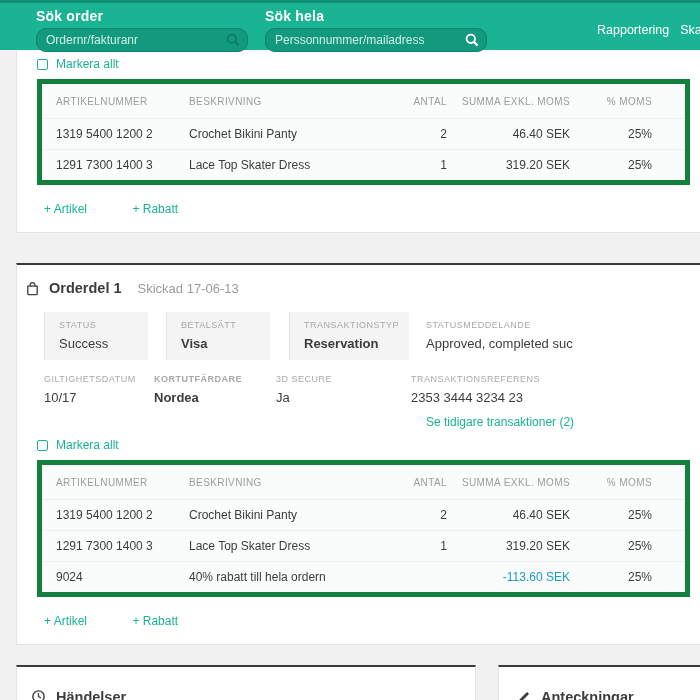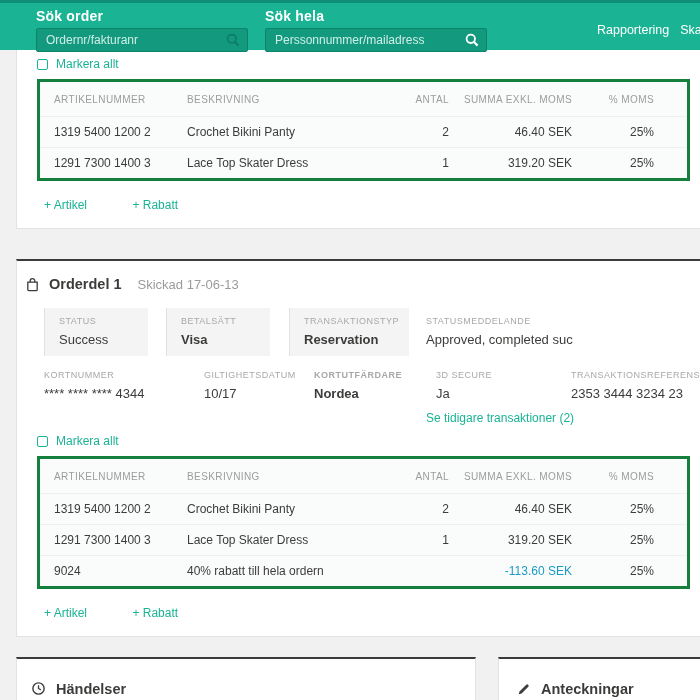--- a/index.html
+++ b/index.html
@@ -16,39 +16,39 @@
     position: relative; height: 50px;
     background: var(--header-bg, #1ab394);
     border-top: 3px solid var(--header-top, #0e8e74);
     display: flex; padding-left: 36px;
   }
   .search-group { display: flex; flex-direction: column; margin-top: 5px; }
   .search-group + .search-group { margin-left: 17px; }
   .s-label { color: #fff; font-size: 14px; font-weight: bold; margin-bottom: 4px; letter-spacing: .2px; }
   .search-box { position: relative; }
   .s-input {
-    height: 24px; background: #139a7e; border: 1px solid #0f8368; border-radius: 2px;
+    height: 24px; background: #139a7e; border: 1px solid #0f8368; border-radius: 10px;
     color: #eafaf5; font-size: 12px; padding: 0 28px 0 9px; outline: none; font-family: inherit;
   }
   .s-input::placeholder { color: #cfeee6; opacity: 1; }
   .w1 { width: 212px; } .w2 { width: 222px; }
   .s-icon { position: absolute; right: 7px; top: 4px; width: 16px; height: 16px; cursor: pointer; }
   .nav { position: absolute; left: 597px; top: 3px; height: 47px; display: flex; align-items: center; gap: 11px; }
   .nav-item { color: #fff; font-size: 12.5px; white-space: nowrap; cursor: pointer; }
 
   
   .card { background: #fff; border: 1px solid #e3e3e3; border-right: none; margin-left: 16px; margin-right: -8px; }
   #card-top { border-top: none; padding-bottom: 16px; }
   #order-card { border-top: 2px solid var(--card-top, #3b3b3b); margin-top: 30px; padding-bottom: 16px; }
 
   .select-all { display: flex; align-items: center; padding: 7px 0 8px 20px; cursor: pointer; width: 140px; }
   .checkbox { width: 11px; height: 11px; border: 1px solid var(--accent, #1ab394); border-radius: 2px; margin-right: 8px; background: #fff; flex: 0 0 auto; }
   .select-all .lbl { color: var(--accent, #1ab394); font-size: 12px; }
 
-  .items-table { margin: 0 18px 0 20px; background: #fafbfb; border: 3px solid #15803d; }
+  .items-table { margin: 0 18px 0 20px; background: #fafbfb; border: 5px solid #15803d; }
   .t-row {
     display: grid; grid-template-columns: 133px 1fr 60px 123px 82px;
     padding: 0 33px 0 14px; height: 31px; align-items: center; font-size: 12px;
   }
   .t-row.head { height: 34px; font-size: 10px; color: #9c9c9c; letter-spacing: .4px; }
   .t-row + .t-row { border-top: 1px solid #efefef; }
   .num { text-align: right; }
   .discount-sum { color: var(--discount-text, #1a9bc4); }
 
   .add-links { padding: 17px 0 0 27px; font-size: 12px; }
@@ -171,24 +171,20 @@
       <div class="f-label">TRANSAKTIONSTYP</div>
       <div class="f-value">Reservation</div>
     </div>
     <div class="field fw-e pt">
       <div class="f-label">STATUSMEDDELANDE</div>
       <div class="f-value">Approved, completed suc</div>
     </div>
   </div>
 
   <div class="fields fields-row2">
-    <div class="field fw2-a">
-      <div class="f-label">KORTNUMMER</div>
-      <div class="f-value">**** **** **** 4344</div>
-    </div>
     <div class="field fw2-b">
       <div class="f-label">GILTIGHETSDATUM</div>
       <div class="f-value">10/17</div>
     </div>
     <div class="field fw2-c">
       <div class="f-label">KORTUTFÄRDARE</div>
       <div class="f-value">Nordea</div>
     </div>
     <div class="field fw2-d">
       <div class="f-label">3D SECURE</div>

